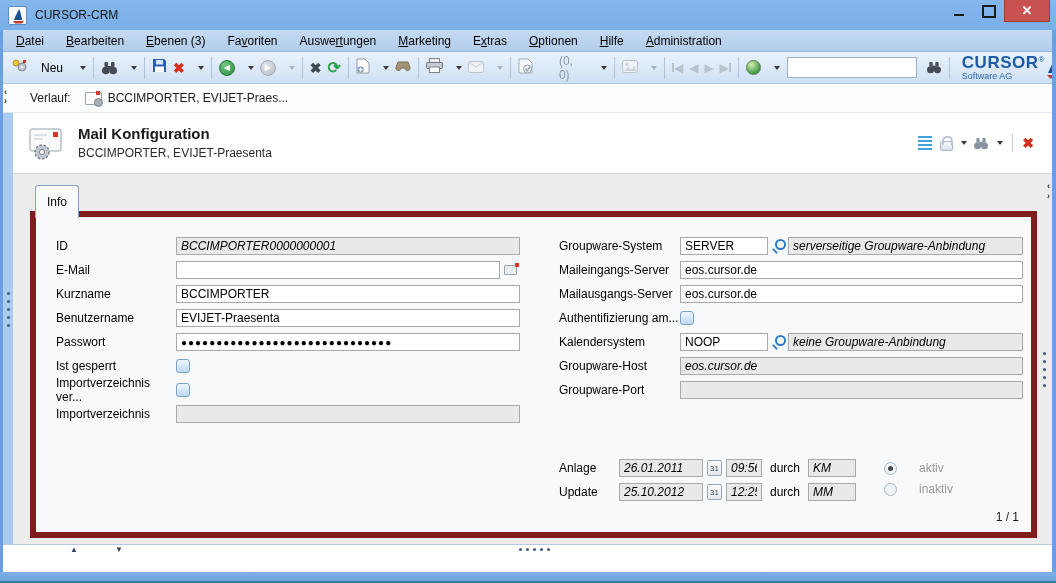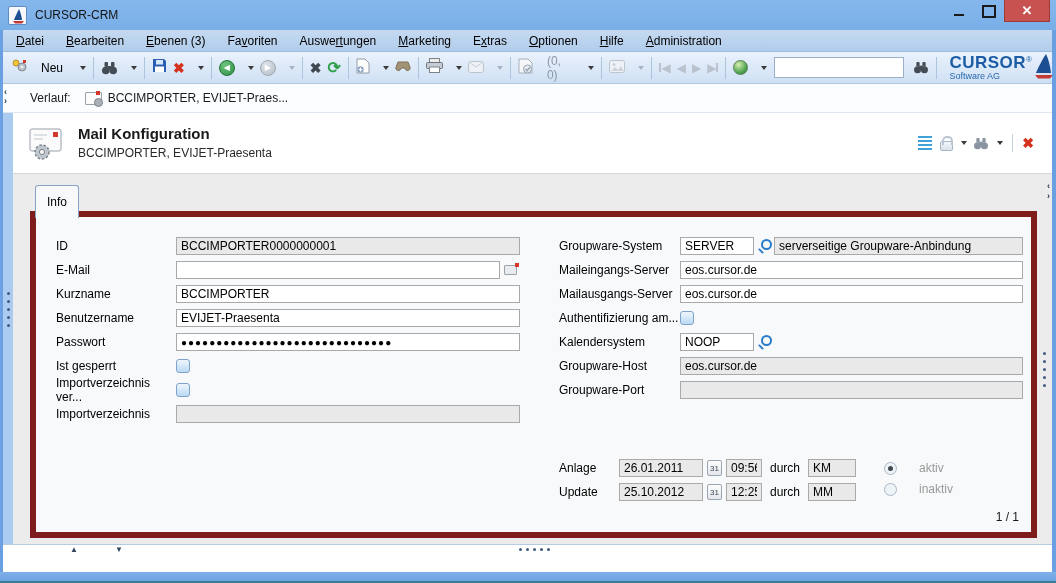--- a/index.html
+++ b/index.html
@@ -47,21 +47,21 @@
   .tb-label { font-size:12px; color:#000; margin:0 4px 0 2px; }
   .glyph { font-size:15px; line-height:1; }
   .g-redx { color:#d5321e; font-weight:bold; font-size:14px; }
   .g-blackx { color:#3f4750; font-weight:bold; font-size:14px; }
   .g-refresh { color:#2fa14a; font-weight:bold; font-size:16px; }
   .circ-arrow { width:16px; height:16px; border-radius:50%; display:flex; align-items:center; justify-content:center; font-size:8px; color:#fff; }
   .circ-green { background: radial-gradient(circle at 35% 30%, #6cc47e, #2f8f44); border:1px solid #237436; }
   .circ-gray  { background: radial-gradient(circle at 35% 30%, #dfe4ea, #b4bcc6); border:1px solid #a0a8b2; color:#fff; }
   .navg { font-size:12px; color:#b9c2cd; display:flex; align-items:center; }
   .navg .bar { width:2px; height:9px; background:#b9c2cd; }
-  .counter-txt { font-size:12px; color:#8b97a5; margin:0 3px; }
+  .counter-txt { font-size:12px; color:#8b97a5; margin:0 15px; }
   .globe { width:15px; height:15px; border-radius:50%; background: radial-gradient(circle at 35% 28%, #d8efae, #4aa24e 65%, #2e7a3a); border:1px solid #57804f; }
   .search-input {
     width:130px; height:21px; border:1px solid #9ab0c8; background:#fff;
     font:12px "Liberation Sans", sans-serif; padding:0 4px; margin:0 6px 0 4px;
   }
   .logo-box { display:flex; align-items:center; margin-left:8px; }
   .logo-text { text-align:left; line-height:1; }
   .logo-name { font-size:17px; font-weight:bold; color:#1b5ca5; letter-spacing:0.5px; }
   .logo-reg { font-size:8px; vertical-align:super; color:#1b5ca5; }
   .logo-sub { font-size:9px; color:#2a69ae; margin-top:1px; }
@@ -115,23 +115,23 @@
   .col-left  { left:20px;  width:464px; }
   .col-right { left:523px; width:464px; }
   .frow { display:flex; align-items:center; height:18px; margin-bottom:6px; }
   .flbl { font-size:12px; color:#000; flex:none; }
   .col-left  .flbl { width:120px; }
   .col-right .flbl { width:121px; }
   .tin {
     height:18px; border:1px solid #a9a9a9; background:#fff;
     font:12px "Liberation Sans", sans-serif; padding:0 4px; color:#000; width:100%;
   }
-  .tin.ro { background:#e9e9e9; }
+  .tin.ro { background:#e9e9e9;font-style:italic; }
   .tin.pass { letter-spacing:1px; font-size:10px; font-weight:bold; }
-  .code { width:74px; flex:none; }
+  .code { width:88px; flex:none; }
   .desc { flex:1; }
   .mailbtn { width:18px; height:16px; flex:none; margin-left:2px; position:relative; }
   .mailbtn .env { position:absolute; left:2px; top:3px; width:13px; height:10px; background:#e9ecef; border:1px solid #9aa2aa; border-radius:1px; }
   .mailbtn .dot { position:absolute; right:1px; top:1px; width:4px; height:4px; background:#d5382a; }
   .magbtn { width:18px; height:16px; flex:none; position:relative; margin:0 1px; }
   .magbtn::before { content:""; position:absolute; top:1px; left:6px; width:7px; height:7px; border:2px solid #2b7bc8; border-radius:50%; }
   .magbtn::after { content:""; position:absolute; left:3px; bottom:2px; width:6px; height:2px; background:#2b7bc8; transform:rotate(45deg); }
   .chk {
     width:14px; height:14px; border:1px solid #7fa3c6; border-radius:3px;
     background: linear-gradient(#eef6fd,#badaf3); flex:none;
@@ -483,20 +483,21 @@
       <input class="tin" value="eos.cursor.de" style="">
     </div>
     <div class="frow">
       <span class="flbl">Authentifizierung am...</span>
       <span class="chk"></span>
     </div>
     <div class="frow">
       <span class="flbl">Kalendersystem</span>
       <input class="tin code" value="NOOP" style="">
       <span class="magbtn"></span>
+      <input class="tin ro desc" readonly="" value="keine Groupware-Anbindung" style="">
     </div>
     <div class="frow">
       <span class="flbl">Groupware-Host</span>
       <input class="tin ro" readonly="" value="eos.cursor.de" style="">
     </div>
     <div class="frow">
       <span class="flbl">Groupware-Port</span>
       <input class="tin ro" readonly="" style="">
     </div>
   </div>

